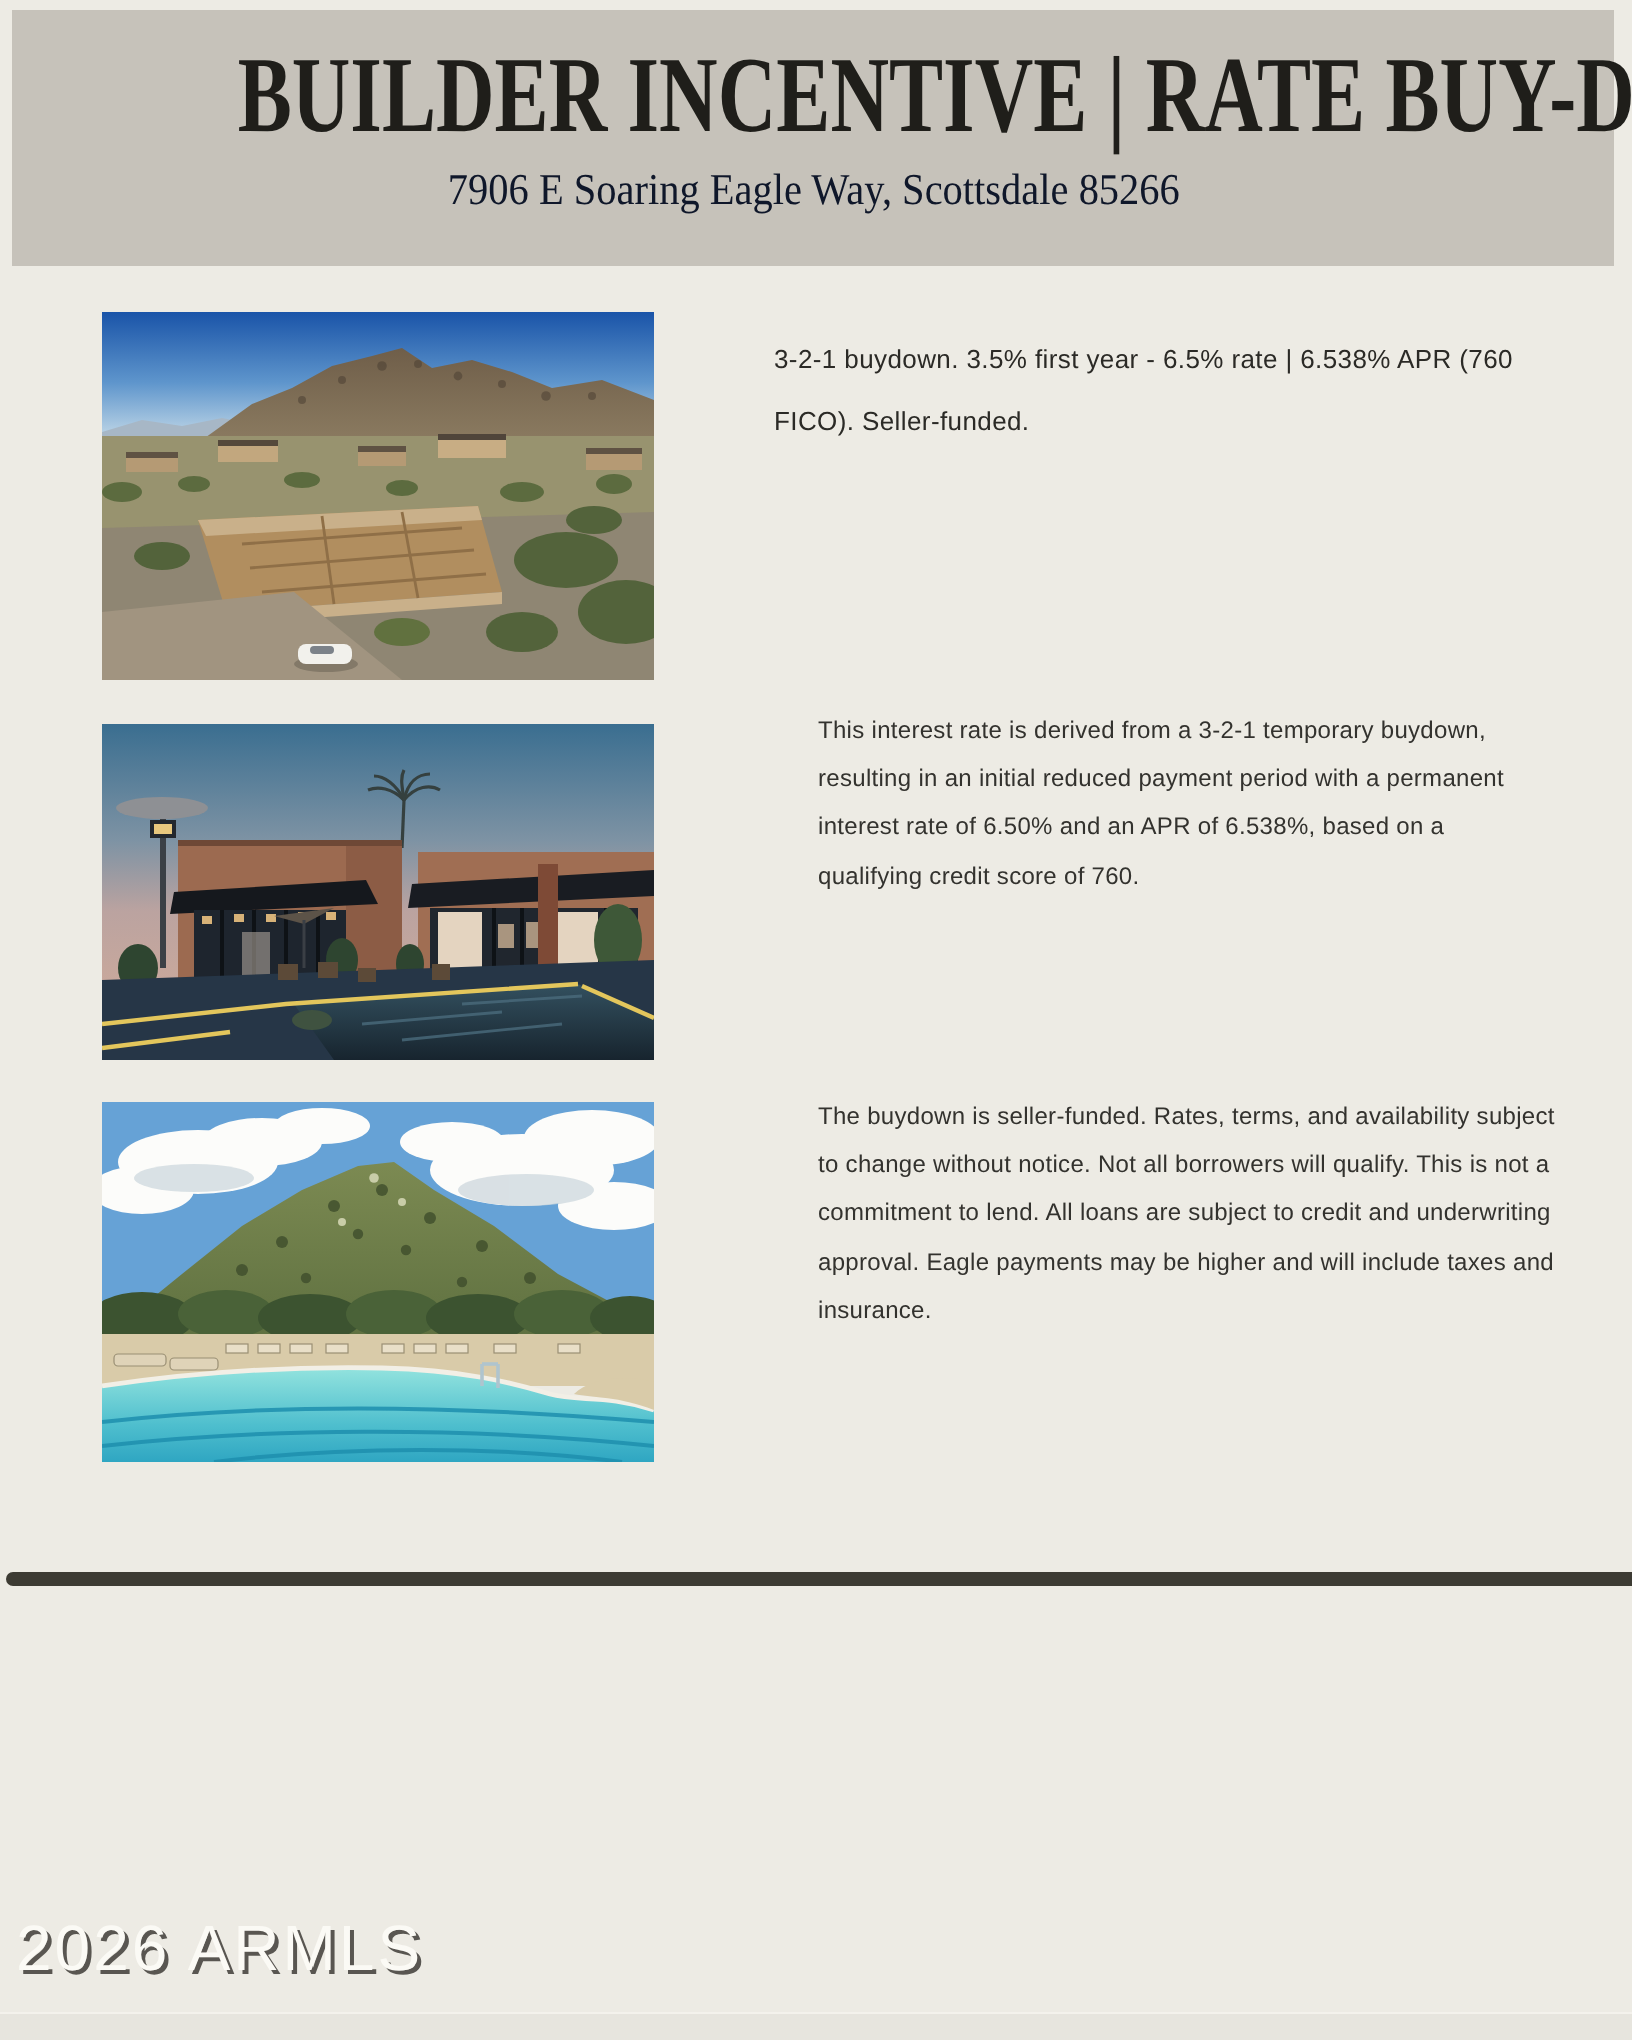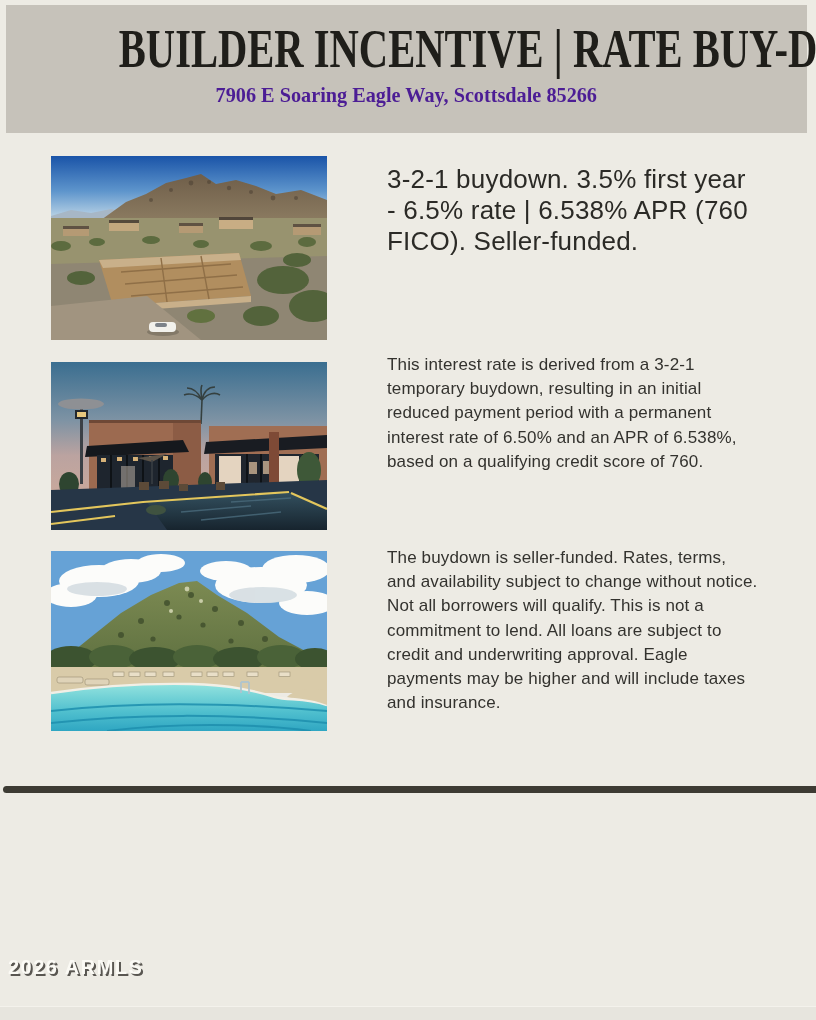--- a/index.html
+++ b/index.html
@@ -28,59 +28,59 @@
     white-space:nowrap;
   }
   .title .squeeze{
     display:inline-block;
     transform:scaleX(0.78) scaleY(1.04);
     transform-origin:center;
   }
   .subtitle{
     margin-top:9px;
     font-family:"Liberation Serif", serif;
-    font-weight:700;
+    font-weight:400;
     font-size:22px;
-    color:#4c1d95;
+    color:#0f172a;
     white-space:nowrap;
   }
   .subtitle .squeeze{display:inline-block;transform:scaleX(0.92);transform-origin:center;}
 
   
   .photo{position:absolute;left:51px;width:276px;overflow:hidden;}
   .photo svg{display:block;width:100%;height:100%;}
   #photo1{top:156px;height:184px;}
   #photo2{top:362px;height:168px;}
   #photo3{top:551px;height:180px;}
 
   
   .headline{
     position:absolute;left:387px;top:164px;width:372px;
-    font-size:26px;line-height:31px;
+    font-size:13px;line-height:31px;
     color:#2B2A26;letter-spacing:0.2px;
   }
   .body-para{
-    position:absolute;left:387px;width:372px;
-    font-size:17px;line-height:24.2px;
+    position:absolute;left:409px;width:372px;
+    font-size:12px;line-height:24.2px;
     color:#33322E;letter-spacing:0.15px;
   }
   #para-rate{top:353px;max-width:352px;}
   #para-disclaimer{top:546px;max-width:372px;}
 
   
   .divider{
     position:absolute;left:3px;right:0;top:786px;height:7px;
     background:#3D3B33;border-radius:4px 0 0 4px;
   }
   .watermark{
     position:absolute;left:8px;top:956px;
-    font-size:20px;letter-spacing:1.5px;
+    font-size:32px;letter-spacing:1.5px;
     color:#FBFAF5;
     text-shadow:2px 2px 0 rgba(62,60,55,0.85);
-    font-weight:700;
+    font-weight:400;
   }
   .bottom-strip{
     position:absolute;left:0;right:0;bottom:0;height:13px;
     background:#E7E5DE;border-top:1px solid #F4F2EC;
   }
 </style>
 </head>
 <body>
 
 <div class="page">

